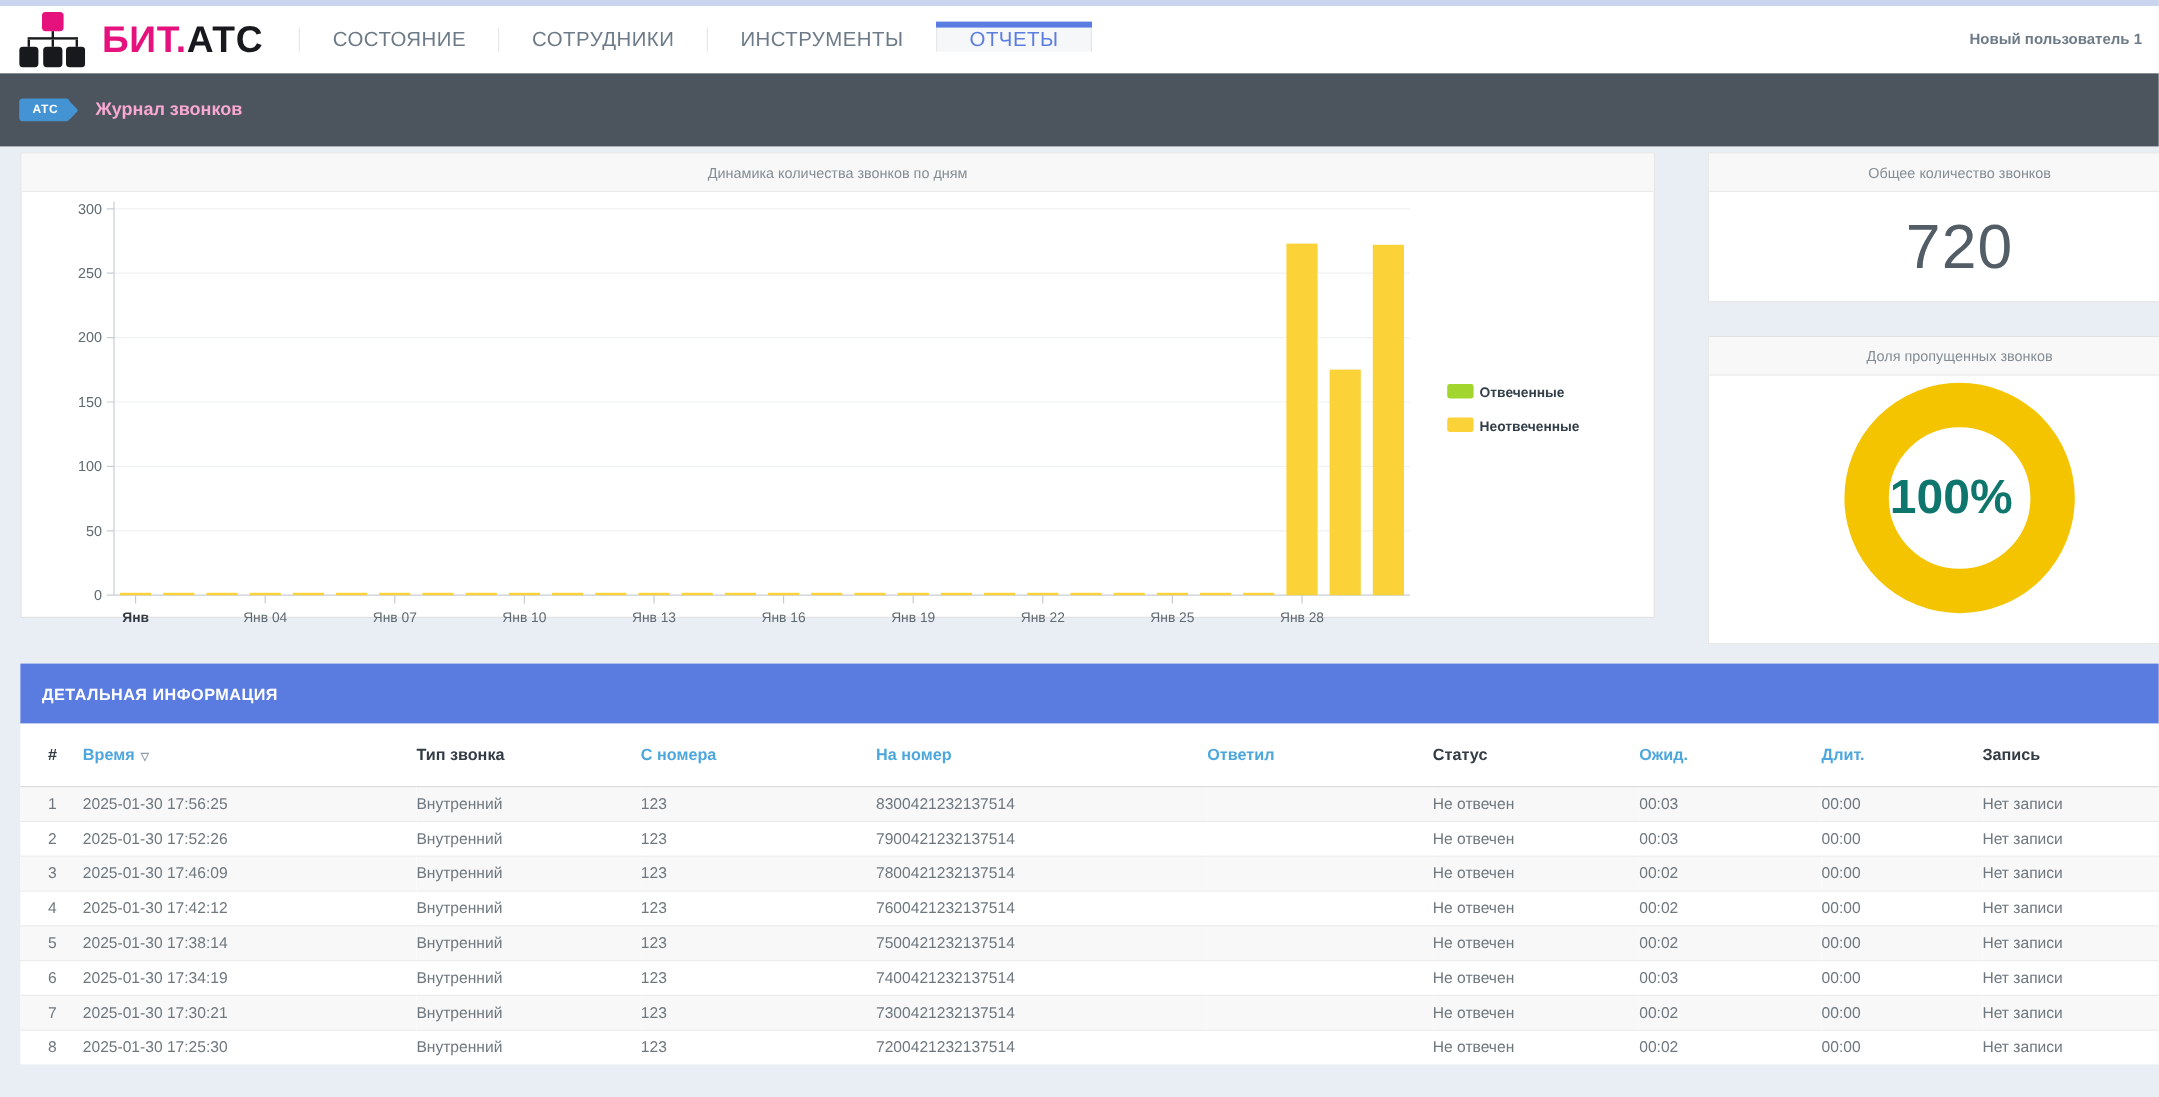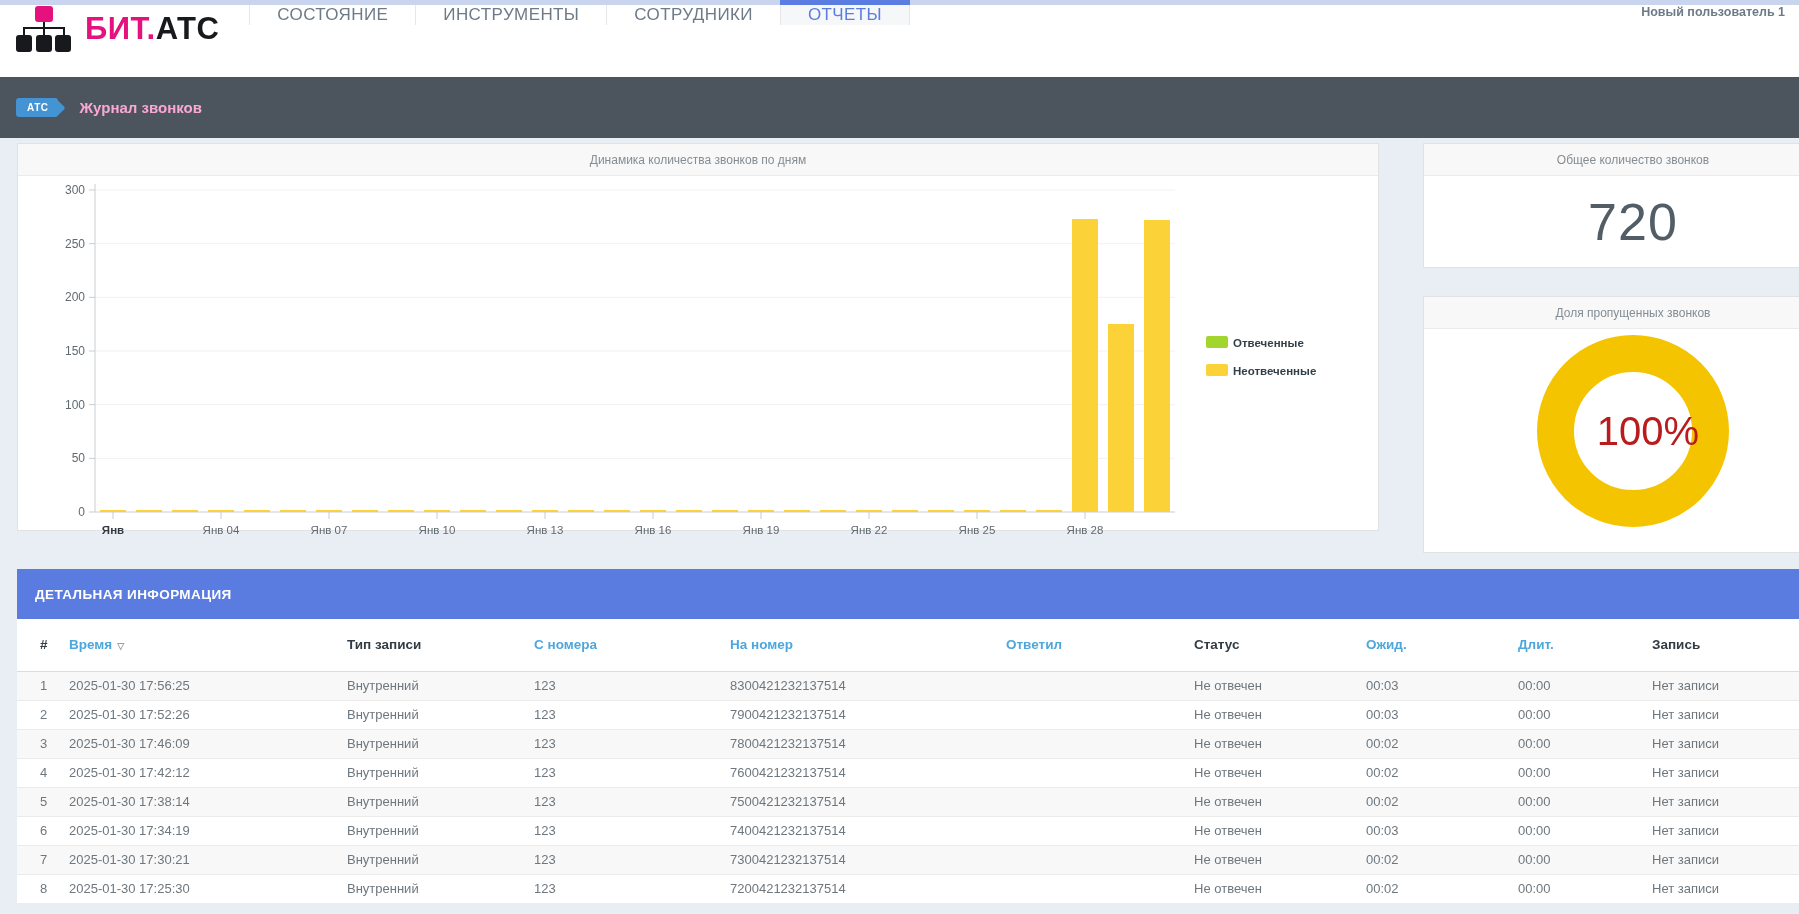--- a/index.html
+++ b/index.html
@@ -1,21 +1,21 @@
 <!DOCTYPE html>
 <html><head>
 <meta charset="utf-8">
 <style>
   * { box-sizing: border-box; margin: 0; padding: 0; }
   html,body { width:1799px; height:914px; overflow:hidden;
     font-family:"Liberation Sans", sans-serif; background:#e9eef4; }
 
   
   .topstrip { height:5px; background:#c9d5ee; }
-  .navbar { height:72px; background:#fff; display:flex; align-items:flex-start; position:relative; }
+  .navbar { height:56px; background:#fff; display:flex; align-items:center; position:relative; }
   .logo { display:flex; align-items:center; gap:14px; padding:0 30px 0 16px; cursor:pointer; }
   .logo-text { font-size:31px; font-weight:800; letter-spacing:.5px; }
   .logo-text .pink { color:#e5127d; }
   .logo-text .dark { color:#17191c; }
   .nav-tabs { display:flex; align-items:stretch; }
   .tab { position:relative; display:flex; align-items:center; padding:0 27px;
     font-size:17px; color:#6d7b88; letter-spacing:.4px; border-left:1px solid #e7e7e7; cursor:pointer; }
   .nav-tabs .tab:last-child { border-right:1px solid #e7e7e7; }
   .tab.active { background:#f6f7f9; color:#5b7de1; }
   .tab.active::before { content:""; position:absolute; left:-1px; right:-1px; top:-5px; height:5px; background:#5b7de1; }
@@ -36,22 +36,22 @@
   .panel { background:#fff; border:1px solid #e2e2e2; }
   .panel-hd { height:32px; background:#f8f8f8; border-bottom:1px solid #ebebeb;
     display:flex; align-items:center; justify-content:center; font-size:12px; color:#848d94; }
   .chart-panel { width:1362px; }
   .right-col { width:420px; margin-left:44px; display:flex; flex-direction:column; }
   .total-panel { height:125px; }
   .total-body { height:91px; display:flex; align-items:center; justify-content:center; }
   .big-number { font-size:52px; font-weight:300; color:#525d66; letter-spacing:1px; }
   .donut-panel { margin-top:28px; height:257px; }
   .donut-body { height:223px; position:relative; }
-  .donut-label { position:absolute; left:224px; top:102px; transform:translate(-50%,-50%);
-    font-size:40px; font-weight:400; color:#b91c1c; }
+  .donut-label { position:absolute; left:202px; top:102px; transform:translate(-50%,-50%);
+    font-size:40px; font-weight:700; color:#0f766e; }
 
   
   .table-section { margin:38px 0 0 17px; width:1782px; }
   .section-band { height:50px; background:#5a7ce0; display:flex; align-items:center;
     padding-left:18px; color:#fff; font-size:13.5px; font-weight:700; letter-spacing:.4px;margin-top:23px; }
   table { border-collapse:collapse; table-layout:fixed; width:1782px; background:#fff; }
   th { height:52px; text-align:left; font-size:13.5px; border-bottom:1px solid #dcdcdc; white-space:nowrap; }
   th.hdark { color:#333b44; font-weight:700; }
   th.hlink { color:#4da7dd; font-weight:700; cursor:pointer; }
   .sort-ico { font-size:9px; color:#93a0ab; margin-left:5px; }
@@ -78,22 +78,22 @@
       <rect x="27" y="24" width="2" height="6" fill="#17191c"></rect>
       <rect x="47" y="24" width="2" height="6" fill="#17191c"></rect>
       <rect x="0" y="30" width="16" height="17" rx="3" fill="#17191c"></rect>
       <rect x="20" y="30" width="16" height="17" rx="3" fill="#17191c"></rect>
       <rect x="39" y="30" width="16" height="17" rx="3" fill="#17191c"></rect>
     </svg>
     <div class="logo-text"><span class="pink">БИТ.</span><span class="dark">АТС</span></div>
   </div>
   <div class="nav-tabs">
       <div class="tab">СОСТОЯНИЕ</div>
+      <div class="tab">СОТРУДНИКИ</div>
       <div class="tab">ИНСТРУМЕНТЫ</div>
-      <div class="tab">СОТРУДНИКИ</div>
       <div class="tab active">ОТЧЕТЫ</div>
     </div>
   <div class="nav-user">Новый пользователь 1</div>
 </div>
 
 <div class="crumbbar">
   <span class="crumb-badge">АТС</span>
   <span class="crumb-title">Журнал звонков</span>
 </div>
 
@@ -215,21 +215,21 @@
           <col style="width: 188px;">
           <col style="width: 172px;">
           <col style="width: 152px;">
           <col style="width: 134px;">
           <col style="width: 147px;">
         </colgroup>
       <thead>
           <tr id="theadRow">
             <th class="hdark">#</th>
             <th class="hlink">Время<span class="sort-ico">▽</span></th>
-            <th class="hdark">Тип записи</th>
+            <th class="hdark">Тип звонка</th>
             <th class="hlink">С номера</th>
             <th class="hlink">На номер</th>
             <th class="hlink">Ответил</th>
             <th class="hdark">Статус</th>
             <th class="hlink">Ожид.</th>
             <th class="hlink">Длит.</th>
             <th class="hdark">Запись</th>
           </tr>
         </thead>
       <tbody id="tbody">

